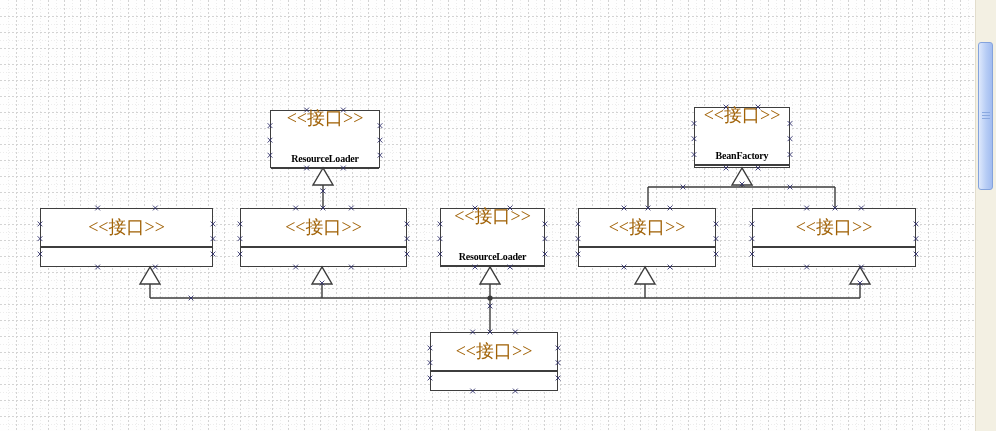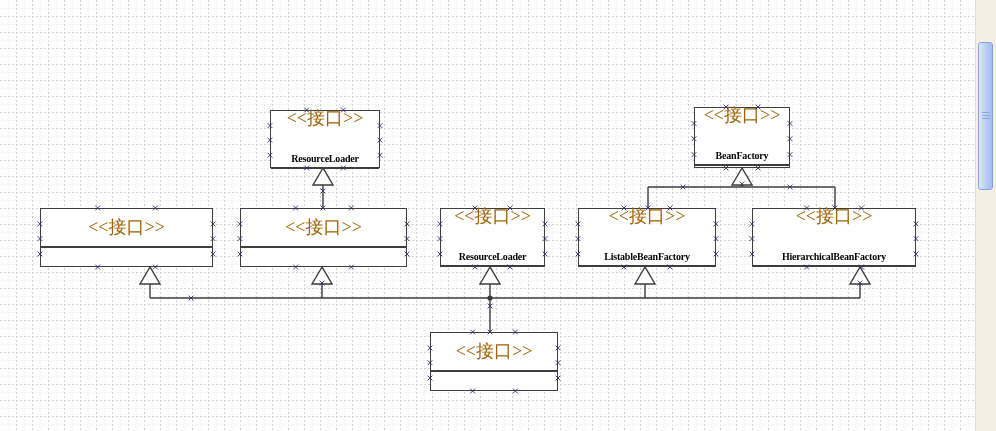--- a/index.html
+++ b/index.html
@@ -256,29 +256,27 @@
     <div class="title">
       <span class="stereo">&lt;&lt;接口&gt;&gt;</span>
       <span class="cname">ResourceLoader</span>
     </div>
     <div class="members"></div>
   </div>
 
   <div class="box" id="b5">
     <div class="title">
       <span class="stereo">&lt;&lt;接口&gt;&gt;</span>
-      <span class="cname">ListableBeanFactory</span>
     </div>
     <div class="members"></div>
   </div>
 
   <div class="box" id="b6">
     <div class="title">
       <span class="stereo">&lt;&lt;接口&gt;&gt;</span>
-      <span class="cname">HierarchicalBeanFactory</span>
     </div>
     <div class="members"></div>
   </div>
 
   <div class="box" id="b7">
     <div class="title">
       <span class="stereo">&lt;&lt;接口&gt;&gt;</span>
     </div>
     <div class="members"></div>
   </div>

